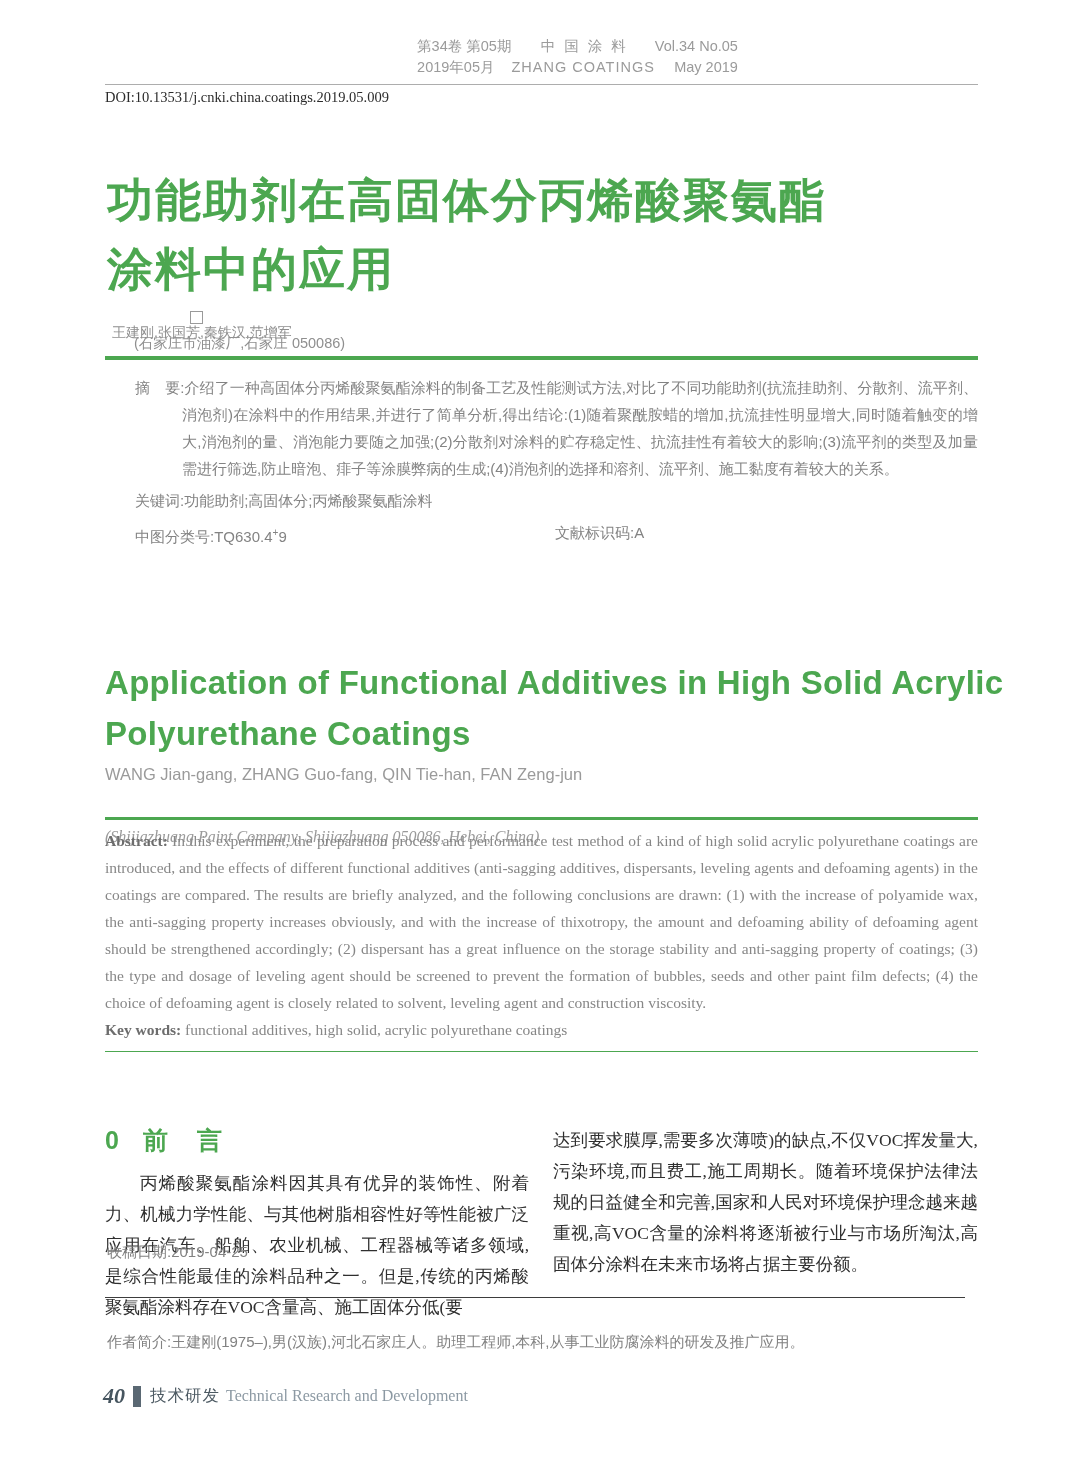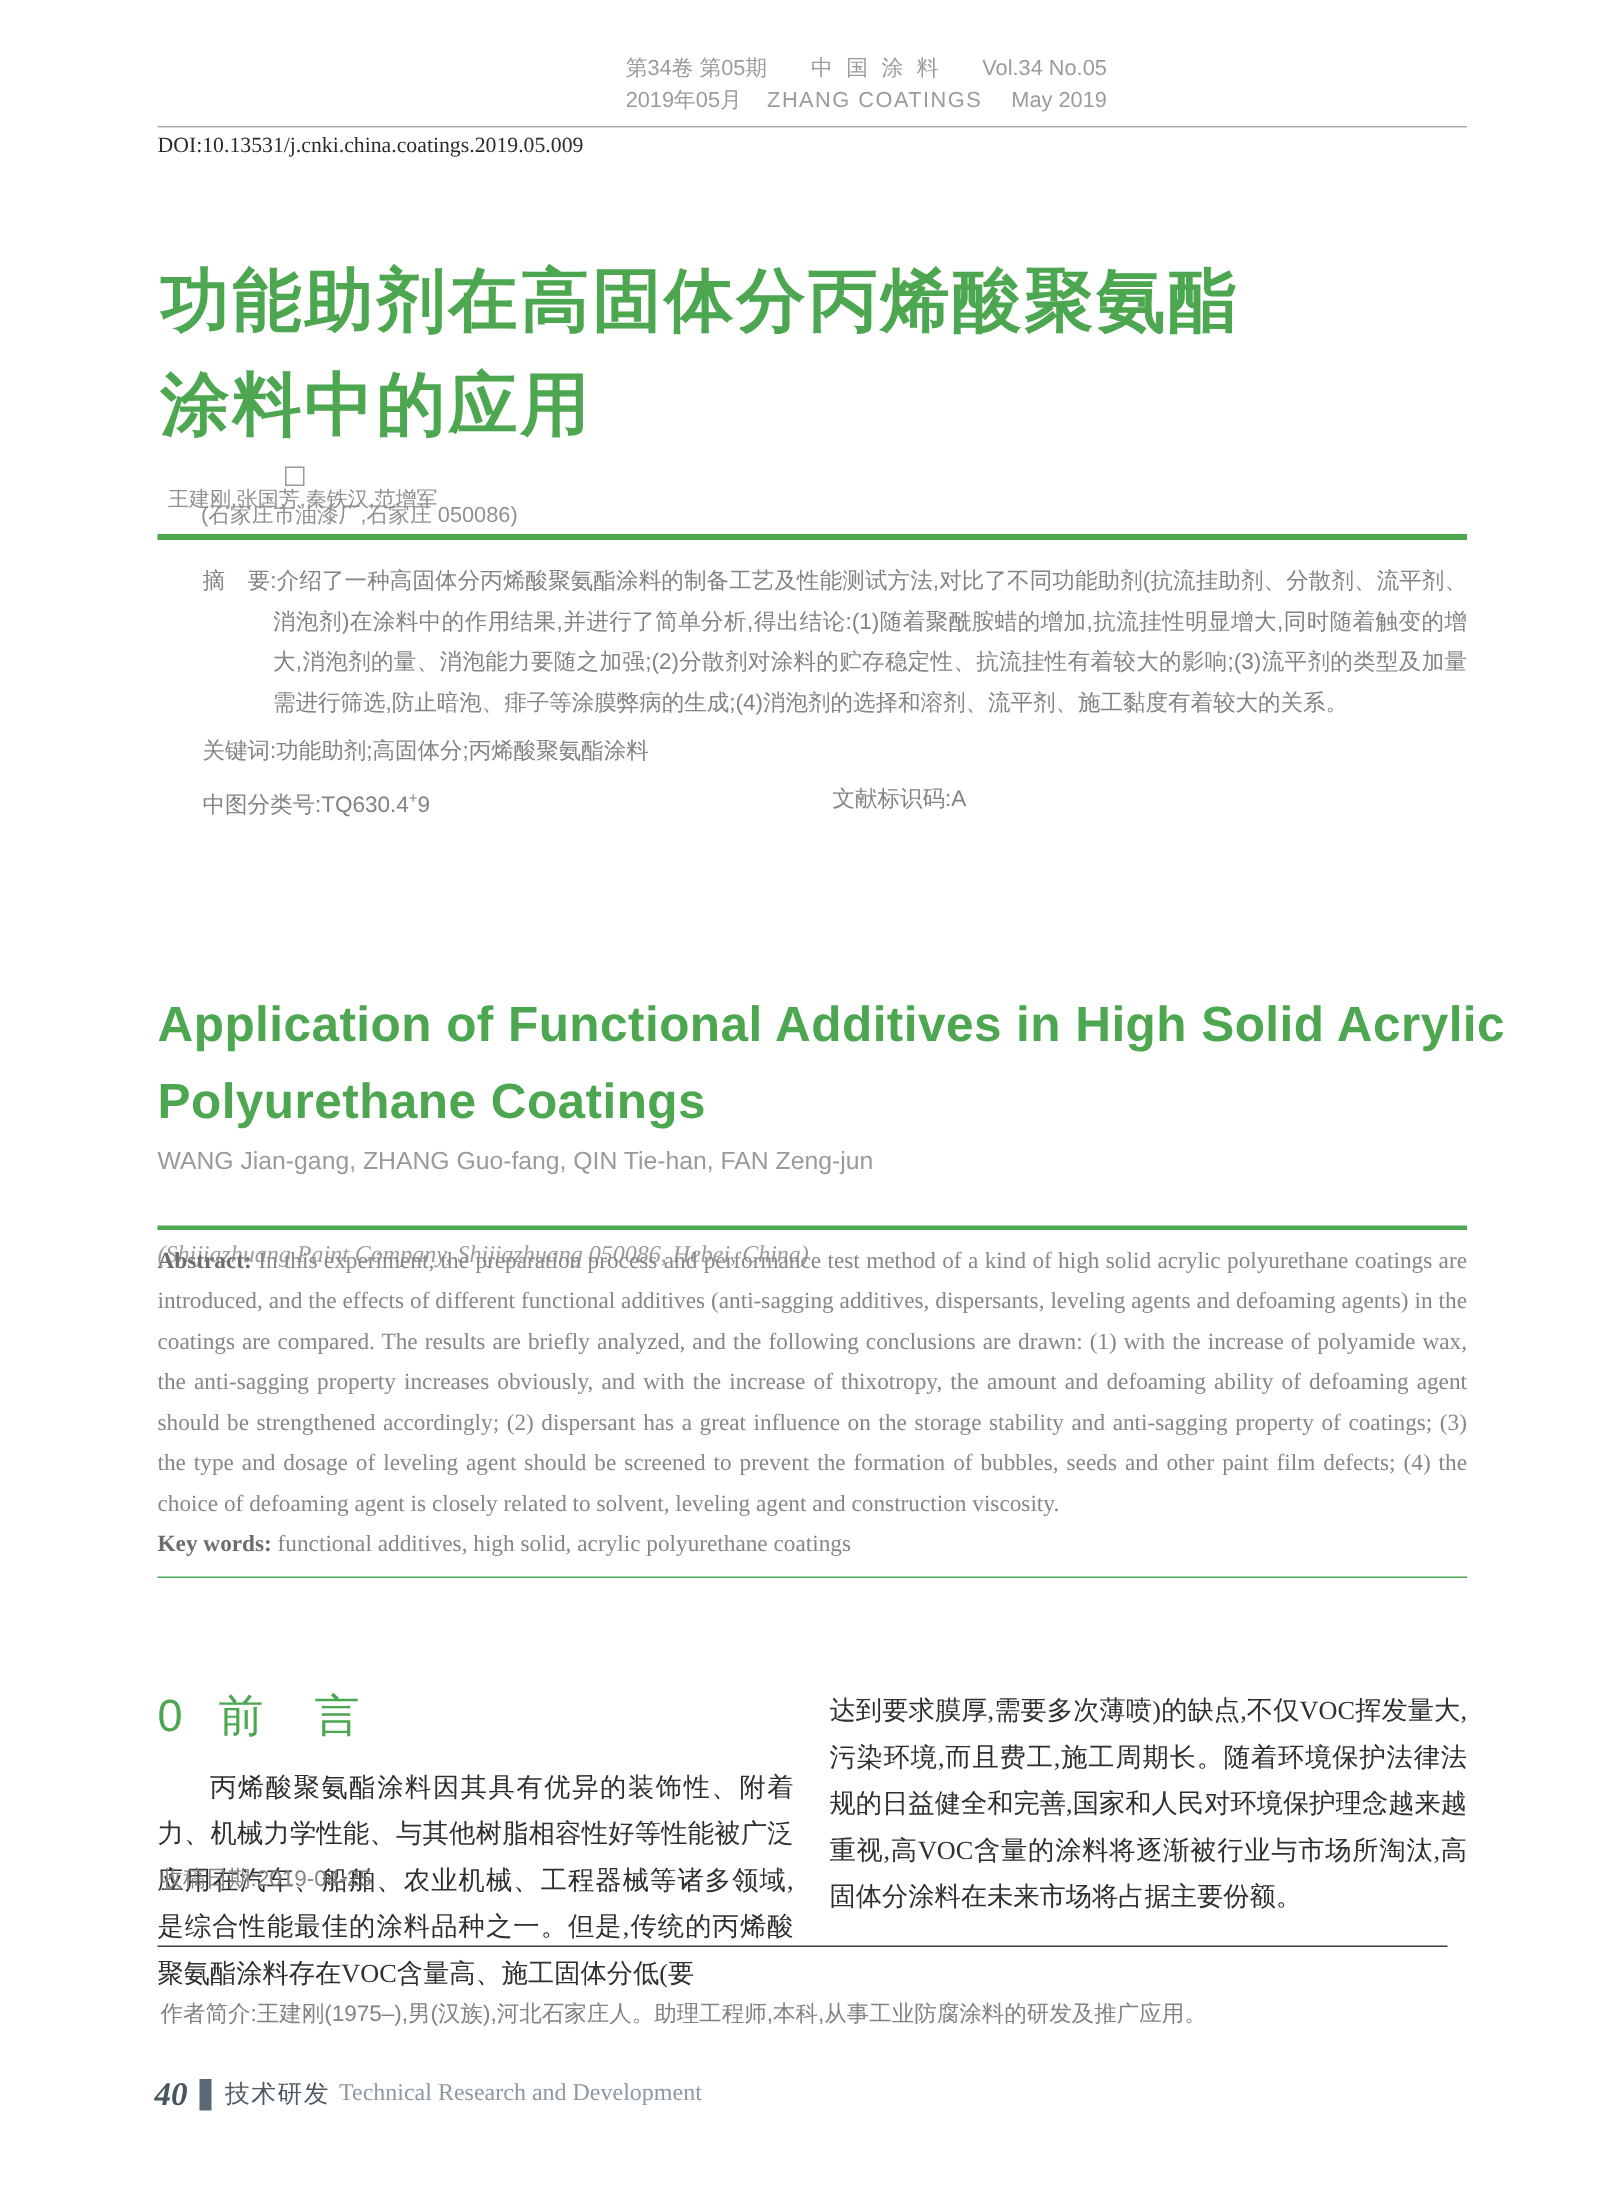--- a/index.html
+++ b/index.html
@@ -55,21 +55,21 @@
   .abs-en-p{margin:0;text-align:justify;}
   .abs-en-label,.kw-en-label{font-weight:bold;color:#6d6d6d;}
   .kw-en{margin:0;}
   .rule-green-thin{margin-top:8px;height:1px;background:var(--green);}
 
   
   .body-cols{top:1122px;left:105px;width:873px;display:flex;gap:24px;
     font-family:"Liberation Serif",serif;color:#2f2f2f;}
   .col-left{width:424px;flex:0 0 auto;}
   .col-right{flex:1;}
-  .sec-head{margin:2px 0 0;color:var(--green);font-size:30px;font-weight:normal;
+  .sec-head{margin:2px 0 0;color:var(--green);font-size:25px;font-weight:bold;
     font-family:"Liberation Sans",sans-serif;}
   .sec-num{margin-right:24px;}
   .sec-title{letter-spacing:2px;}
   .body-p{margin:11px 0 0;font-size:17.5px;line-height:31px;text-align:justify;}
   .col-right .body-p{margin-top:3px;}
   .indent{text-indent:2em;}
 
   
   .foot-rule{top:1297px;left:105px;width:860px;height:1px;background:#3d3d3d;}
   .received{top:1243px;left:107px;color:#828282;font-size:15px;}

